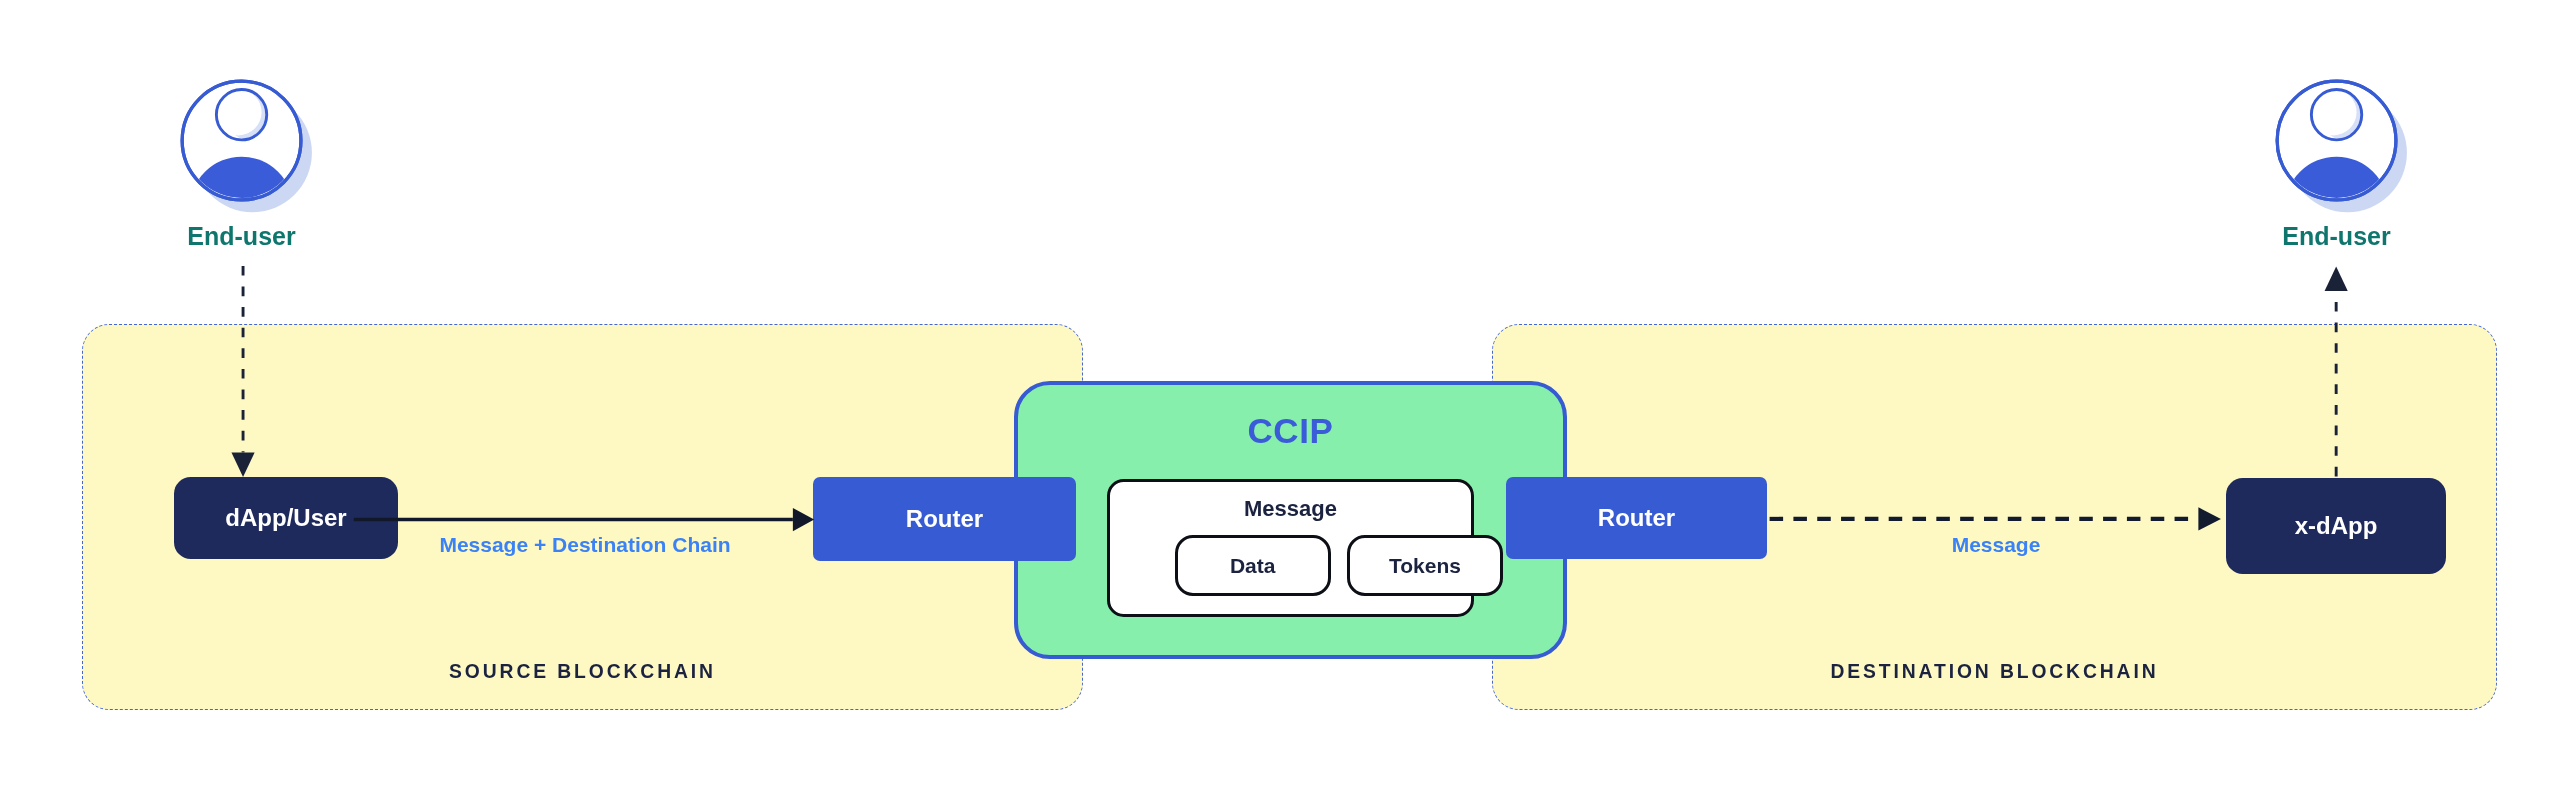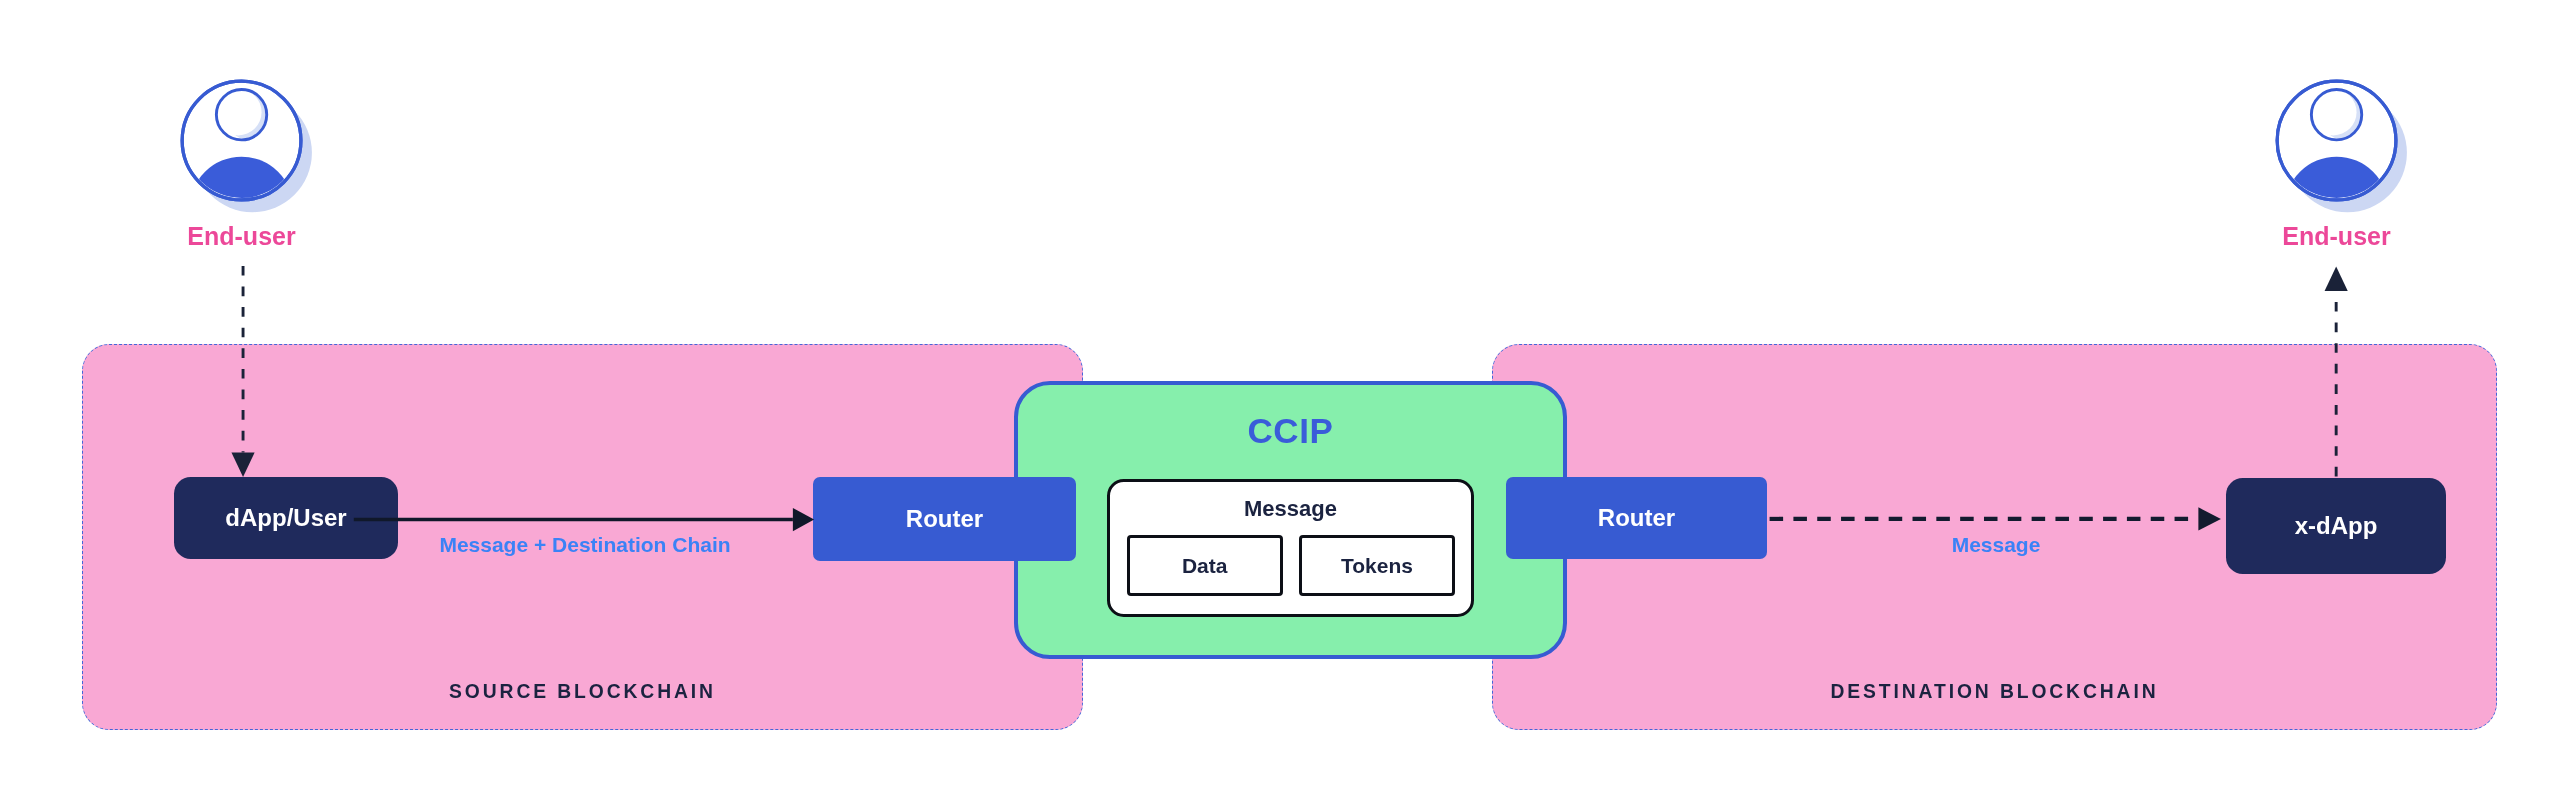--- a/index.html
+++ b/index.html
@@ -2,22 +2,22 @@
 <html style="font-size:10.3px"><head>
 <meta charset="utf-8">
 <style>
   html,body{margin:0;padding:0;background:#ffffff;}
   .canvas{
     position:relative;width:2576px;height:799px;background:#ffffff;overflow:hidden;
     font-family:"Liberation Sans",sans-serif;
   }
   
   .chain-box{
-    position:absolute;background:#f9a8d4;border:1.9px dashed #4466D9;border-radius:27px;
-    z-index:1;box-sizing:border-box;margin-top:20px;
+    position:absolute;background:#fef9c3;border:1.9px dashed #4466D9;border-radius:27px;
+    z-index:1;box-sizing:border-box;
   }
   .chain-box .chain-label{
     position:absolute;left:0;right:0;bottom:26px;text-align:center;
     font-size:19.3px;font-weight:700;letter-spacing:2.9px;color:#1B2340;
   }
   
   .ccip{
     position:absolute;left:1014px;top:381px;width:553px;height:278px;
     background:#86efac;border:4.5px solid #375BD2;border-radius:36px;z-index:2;box-sizing:border-box;
   }
@@ -28,36 +28,36 @@
   .message-box{
     position:absolute;left:89px;top:94px;width:367px;height:138px;
     border:3.2px solid #0C0F16;border-radius:16.7px;background:#ffffff;box-sizing:border-box;
   }
   .message-label{
     position:absolute;left:0;right:0;top:14px;text-align:center;
     font-size:22px;font-weight:700;color:#1B2340;
   }
   .mini-box{
     position:absolute;top:53px;width:156px;height:61px;border:3.2px solid #0C0F16;
-    border-radius:4px;background:#ffffff;box-sizing:border-box;
+    border-radius:18px;background:#ffffff;box-sizing:border-box;
     display:flex;align-items:center;justify-content:center;
-    font-size:21px;font-weight:700;color:#1B2340;
+    font-size:21px;font-weight:700;color:#1B2340;margin-left:48px;
   }
   .mini-box.data{left:16.7px;}
   .mini-box.tokens{left:189px;}
   
   .node{
     position:absolute;border-radius:16.7px;display:flex;align-items:center;justify-content:center;
     color:#ffffff;font-size:24px;font-weight:700;z-index:3;
   }
   .node.dark{background:#1F2A5C;}
   .node.blue{background:#375BD2;border-radius:7px;}
   
   .person-label{
-    position:absolute;text-align:center;font-size:25px;font-weight:700;color:#ec4899;z-index:3;
+    position:absolute;text-align:center;font-size:25px;font-weight:700;color:#0f766e;z-index:3;
   }
   .edge-label{
     position:absolute;text-align:center;font-size:21px;font-weight:700;color:#3b82f6;z-index:3;
   }
   .icon-wrap{position:absolute;z-index:3;}
   svg.overlay{position:absolute;left:0;top:0;z-index:5;pointer-events:none;}
 </style>
 </head>
 <body>
 

